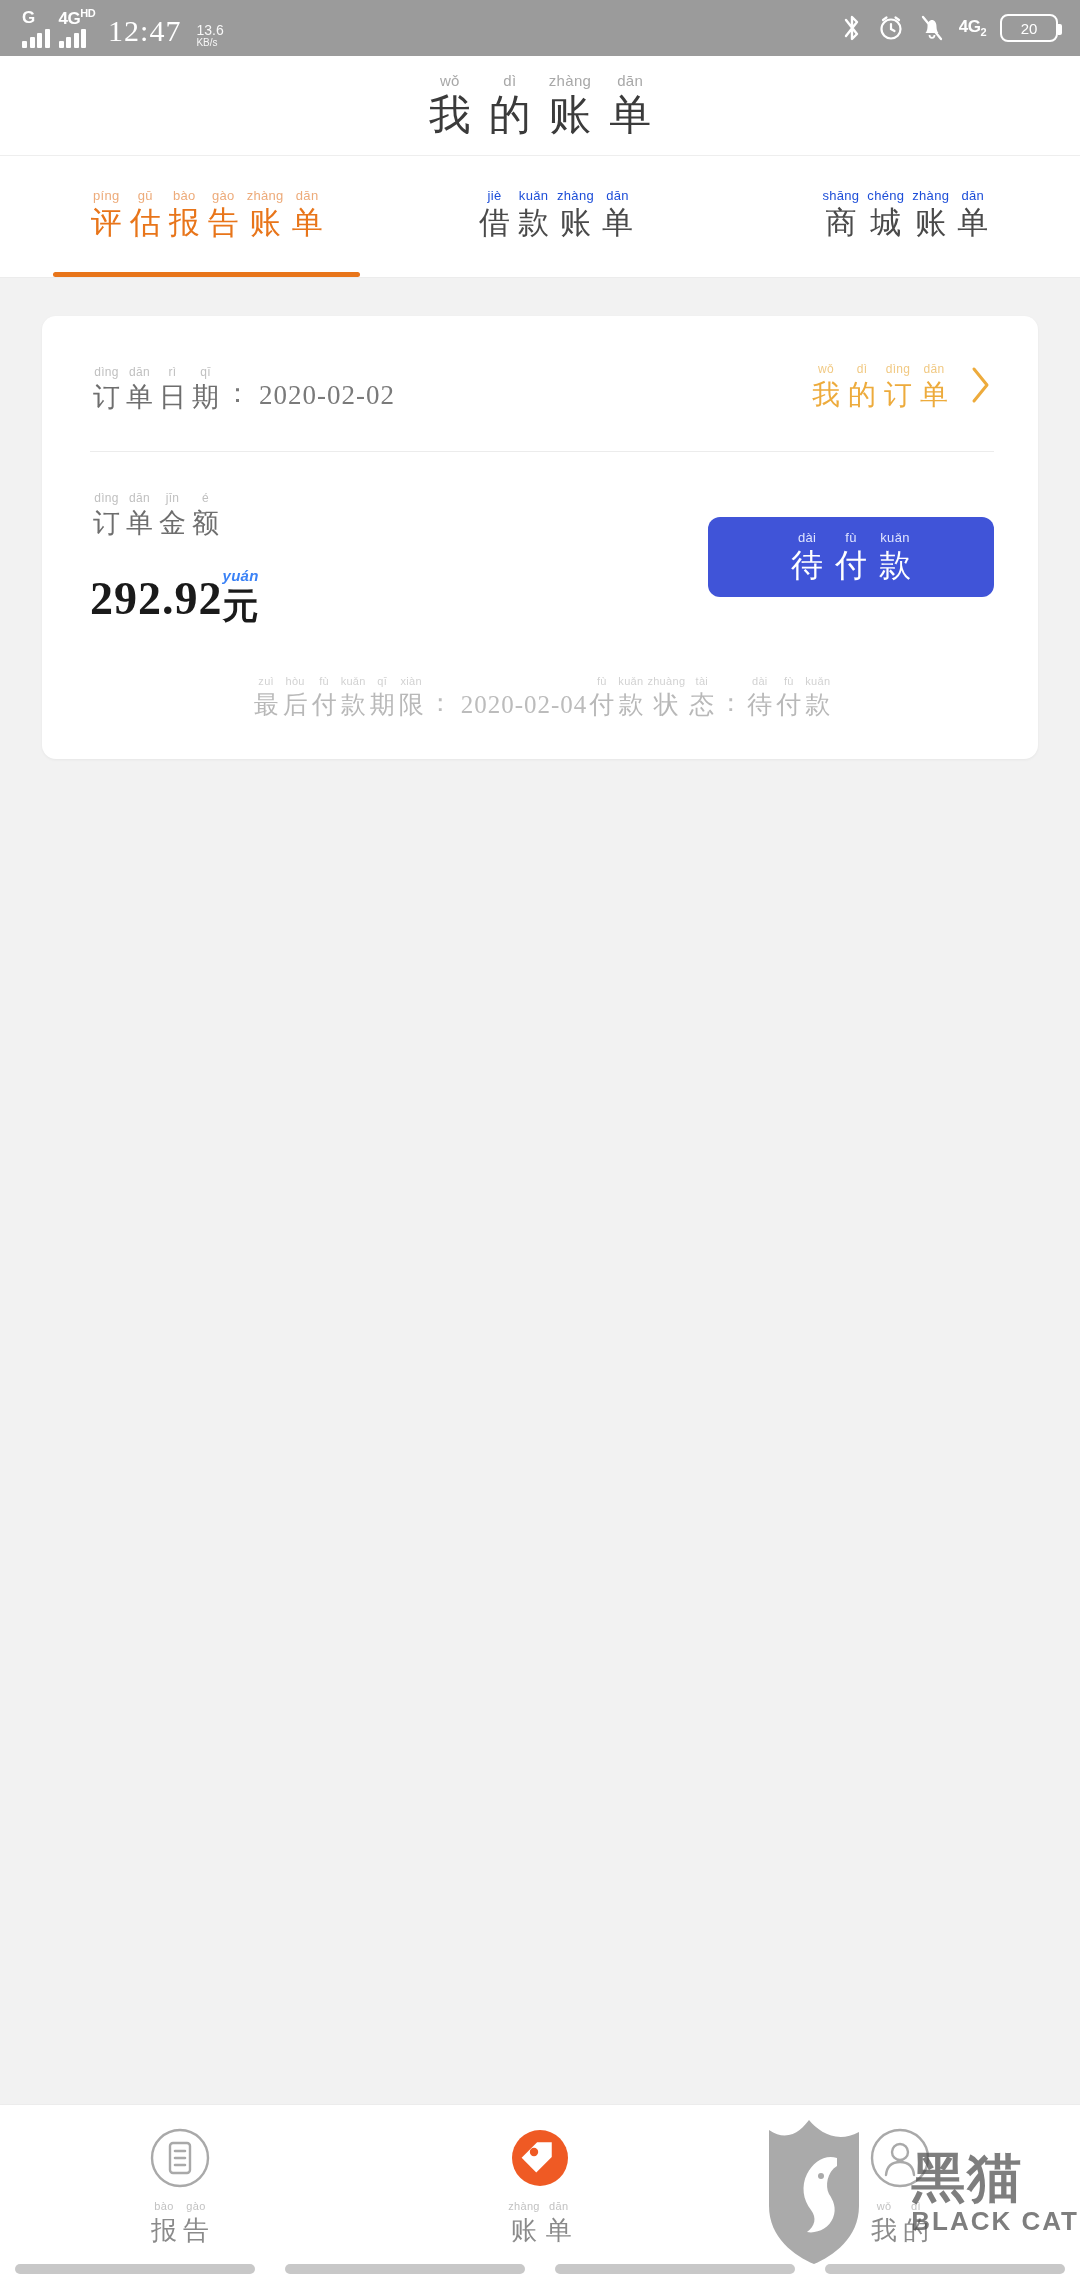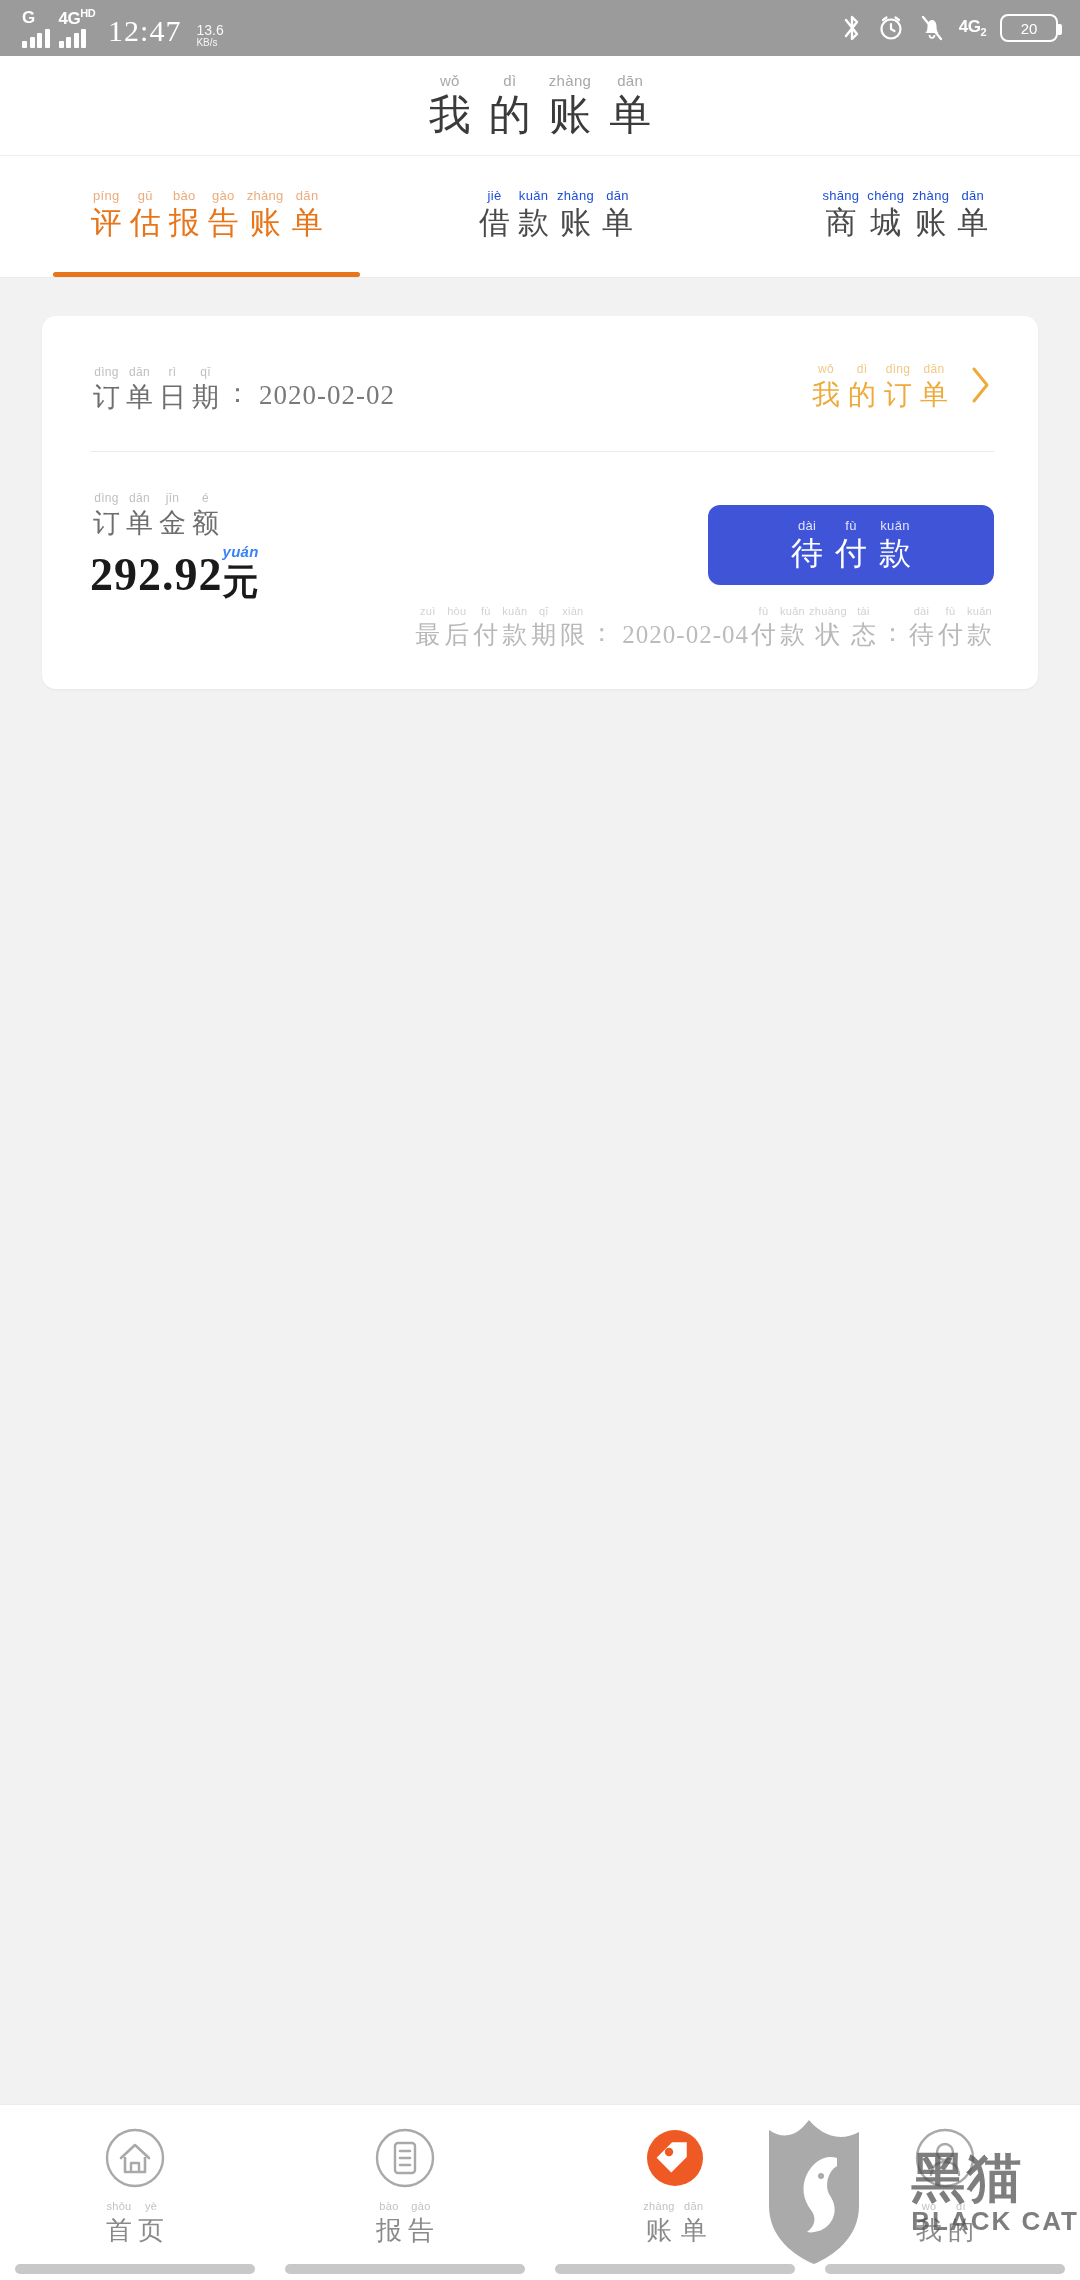--- a/index.html
+++ b/index.html
@@ -96,38 +96,38 @@
 
   .myorder{ display:flex; align-items:center; cursor:pointer; }
   .myorder .ruby .hz{ font-size:28px; color:#edab3c; }
   .myorder .ruby .py{ font-size:12px; color:#f1c983; }
   .myorder .ruby{ margin:0 4px; }
   .chev{ margin-left:16px; color:#edab3c; }
 
   .divider{ height:1px; background:#ececec; margin:40px 0 36px 0; }
 
   .amount-block{ display:flex; flex-direction:column; }
-  .amount{ display:flex; align-items:flex-end; margin-top:6px; }
+  .amount{ display:flex; align-items:flex-end; margin-top:30px; }
   .amount .num{
     font-size:46px; font-weight:bold; color:#1a1a1a;
     font-family:"Liberation Serif", serif; letter-spacing:1px;
   }
   .amount .ruby .hz{ font-size:36px; font-weight:bold; color:#1a1a1a; }
   .amount .ruby .py{ font-size:15px; font-weight:bold; color:#3b82f6;font-style:italic; }
 
   .pay-btn{
     background:#4054d8; border-radius:12px; padding:14px 52px;
     display:flex; align-items:center; justify-content:center; cursor:pointer;
     min-width:286px;
   }
   .pay-btn .ruby .hz{ font-size:32px; color:#fff; }
   .pay-btn .ruby .py{ font-size:13px; color:#dfe4ff; }
   .pay-btn .ruby{ margin:0 6px; }
 
-  .footer-row{ display:flex; align-items:center; justify-content:flex-end; }
+  .footer-row{ display:flex; align-items:center; justify-content:center; margin-top:46px; }
   .muted .ruby .hz{ font-size:25px; color:#b8b8b8; }
   .muted .ruby .py{ font-size:11px; color:#d2d2d2; }
   .muted .ruby{ margin:0 2px; }
   .muted .plain{ font-size:25px; color:#bcbcbc; }
   .muted .sep-colon{ font-size:25px; color:#bcbcbc; }
 
   
   .bottomnav{
     position:absolute; left:0; right:0; bottom:0; height:176px;
     background:#fff; border-top:1px solid #ececec;
@@ -477,40 +477,20 @@
             </span>
         </span>
       </div>
     </div>
 
   </div>
 </div>
 
 <div class="bottomnav">
 
-  <div class="navitem">
-    <span class="navicon">
-      <svg width="62" height="62" viewBox="0 0 62 62">
-        <circle cx="31" cy="31" r="28" fill="none" stroke="#a9a9a9" stroke-width="2.4"></circle>
-        <path d="M17 31 L31 18 L45 31" fill="none" stroke="#a9a9a9" stroke-width="2.6" stroke-linejoin="round" stroke-linecap="round"></path>
-        <path d="M21 30 L21 45 L41 45 L41 30" fill="none" stroke="#a9a9a9" stroke-width="2.6" stroke-linejoin="round"></path>
-        <path d="M27 45 L27 36 L35 36 L35 45" fill="none" stroke="#a9a9a9" stroke-width="2.4" stroke-linejoin="round"></path>
-      </svg>
-    </span>
-    <span class="ruby-row">
-      <span class="ruby">
-          <span class="py">shǒu</span>
-          <span class="hz">首</span>
-        </span>
-      <span class="ruby">
-          <span class="py">yè</span>
-          <span class="hz">页</span>
-        </span>
-    </span>
-  </div>
 
   <div class="navitem">
     <span class="navicon">
       <svg width="62" height="62" viewBox="0 0 62 62">
         <circle cx="31" cy="31" r="28" fill="none" stroke="#a9a9a9" stroke-width="2.4"></circle>
         <rect x="21" y="16" width="20" height="30" rx="3" fill="none" stroke="#a9a9a9" stroke-width="2.4"></rect>
         <path d="M26 24 L36 24 M26 31 L36 31 M26 38 L36 38" stroke="#a9a9a9" stroke-width="2.6" stroke-linecap="round"></path>
       </svg>
     </span>
     <span class="ruby-row">

